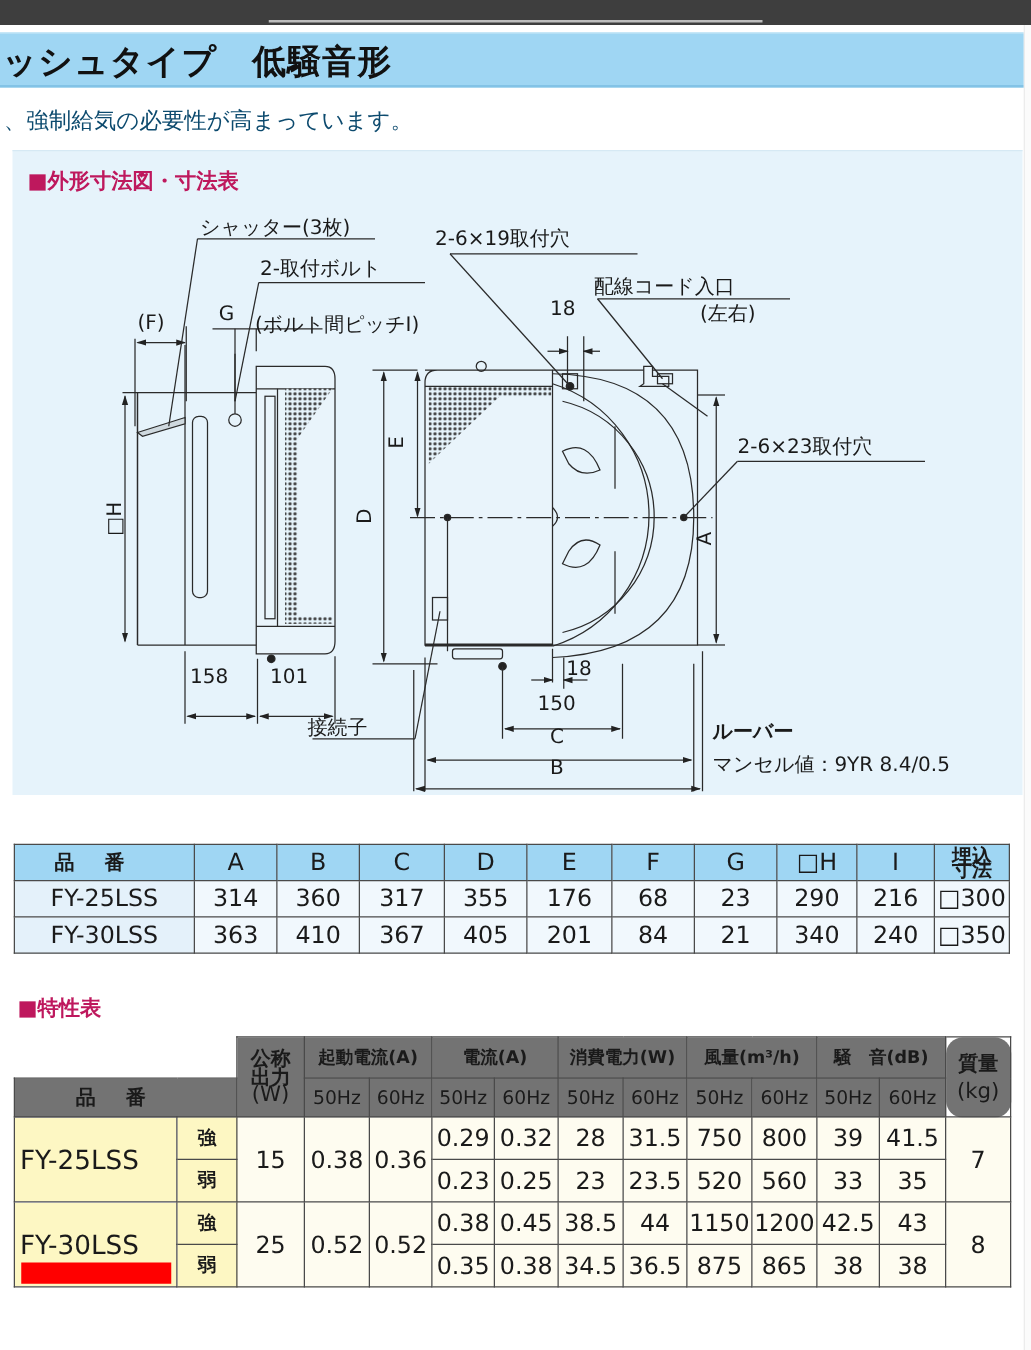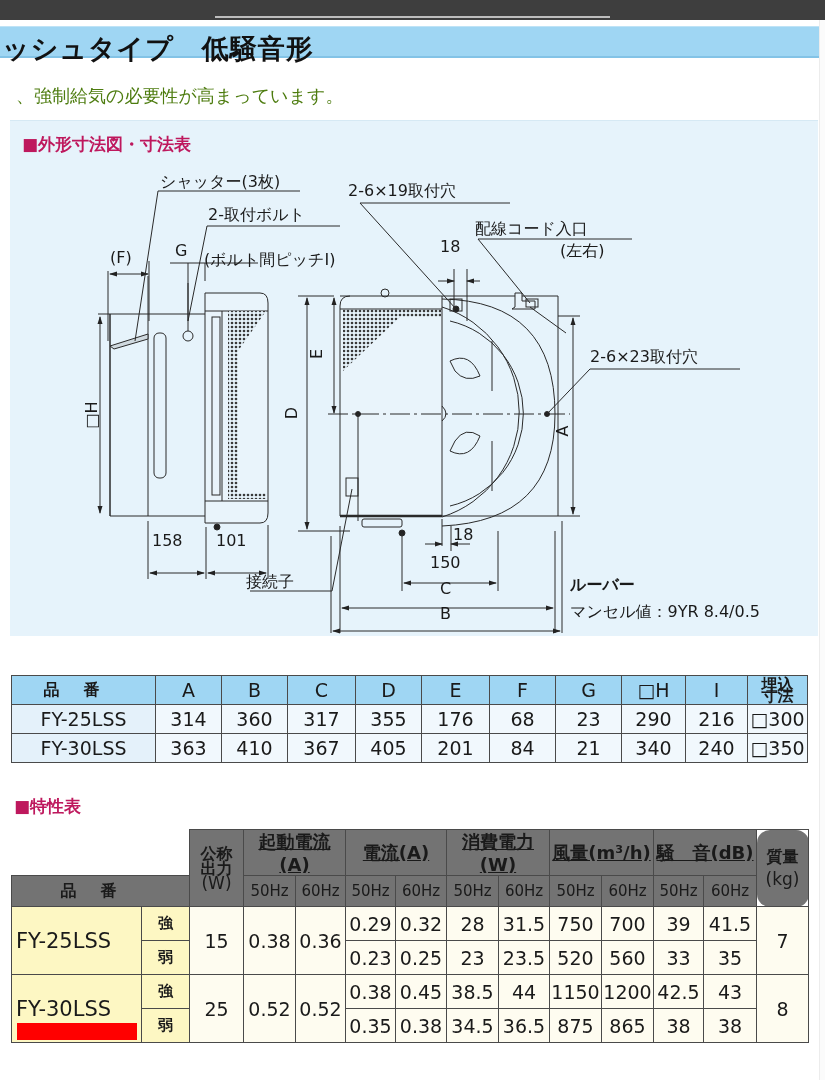--- a/index.html
+++ b/index.html
@@ -5,24 +5,24 @@
   * { box-sizing: border-box; margin: 0; padding: 0; }
   html, body { width: 825px; height: 1080px; overflow: hidden; background: #ffffff; }
   body { font-family: "DejaVu Sans", "Liberation Sans", sans-serif; color: #1a1a1a; position: relative; }
 
   .topbar { position: absolute; left: 0; top: 0; width: 825px; height: 20px; background: #3e3e3e; }
   .topbar-line { position: absolute; left: 215px; top: 16px; width: 395px; height: 2px; background: #bdbdbd; }
 
   .page { position: absolute; left: 0; top: 20px; width: 825px; height: 1060px; background: #ffffff; }
   .right-edge { position: absolute; right: 0; top: 20px; width: 6px; height: 1060px; background: #fbfbfb; border-left: 1px solid #ececec; }
 
-  .banner { position: absolute; left: 0; top: 6px; width: 820px; height: 32px; background: #9fd6f3; border-top: 1px solid #bfe3f6; border-bottom: 2px solid #83c3e6; }
+  .banner { position: absolute; left: 0; top: 6px; width: 820px; height: 44px; background: #9fd6f3; border-top: 1px solid #bfe3f6; border-bottom: 2px solid #83c3e6; }
   .banner-title { position: absolute; left: 2px; top: 4px; font-size: 27px; font-weight: bold; letter-spacing: 1px; color: #111; white-space: nowrap; }
 
-  .intro { position: absolute; left: 16px; top: 64px; font-size: 18px; color: #4d7c0f; white-space: nowrap; }
+  .intro { position: absolute; left: 3px; top: 64px; font-size: 18px; color: #0c4a6e; white-space: nowrap; }
 
   .diagram-panel { position: absolute; left: 10px; top: 100px; width: 808px; height: 516px; background: #e6f3fb; border-top: 1px solid #d6e9f4; }
   .section-title { position: absolute; font-size: 17px; font-weight: bold; color: #be185d; white-space: nowrap; }
   .diagram-panel .section-title { left: 12px; top: 12px; }
 
   .lbl { position: absolute; font-size: 16px; color: #1a1a1a; white-space: nowrap; line-height: 1; }
   .lbl-b { font-weight: bold; }
   .lbl-rot { transform: rotate(-90deg); transform-origin: center; }
 
   svg.draw { position: absolute; left: 0; top: 0; }
@@ -37,21 +37,21 @@
   .dim-table th.hdr-model { letter-spacing: 24px; font-size: 16px; font-weight: bold; }
 
   .char-title { left: 14px; top: 775px; }
 
   .char-table { position: absolute; left: 11px; top: 809px; border-collapse: collapse; font-size: 19px; }
   .char-table th, .char-table td { border: 1.5px solid #4a4a4a; text-align: center; padding: 0; }
   .char-table th { background: #737373; font-weight: normal; }
   .char-table td { background: #fefcf0; height: 34px; }
   .char-table td.model { background: #fdf7c3; text-align: left; padding-left: 4px; font-size: 21px; position: relative; }
   .char-table td.mode { background: #fdf7c3; font-size: 15px; font-weight: bold; }
-  .char-table th.grp { font-size: 18px; font-weight: bold; height: 33px; text-decoration: underline; }
+  .char-table th.grp { font-size: 14px; font-weight: bold; height: 33px; }
   .char-table th.hz { font-size: 15px; height: 31px; }
   .char-table th.hdr-model { font-size: 16px; font-weight: bold; letter-spacing: 24px; }
   .char-table th.top-cell { font-size: 16px; font-weight: bold; line-height: 15px; }
   .char-table th.blank { background: transparent; border: none; }
   .red-mark { position: absolute; left: 5px; bottom: 2px; width: 120px; height: 17px; background: #ff0000; }
 </style>
 </head>
 <body>
 
 <div class="topbar">
@@ -317,21 +317,21 @@
         <td class="model" rowspan="2" style="width:130px;">FY-25LSS</td>
         <td class="mode" style="width:48px;">強</td>
         <td rowspan="2">15</td>
         <td rowspan="2">0.38</td>
         <td rowspan="2">0.36</td>
         <td>0.29</td>
         <td>0.32</td>
         <td>28</td>
         <td>31.5</td>
         <td>750</td>
-        <td>700</td>
+        <td>800</td>
         <td>39</td>
         <td>41.5</td>
         <td rowspan="2">7</td>
       </tr>
       <tr>
         <td class="mode">弱</td>
         <td>0.23</td>
         <td>0.25</td>
         <td>23</td>
         <td>23.5</td>

